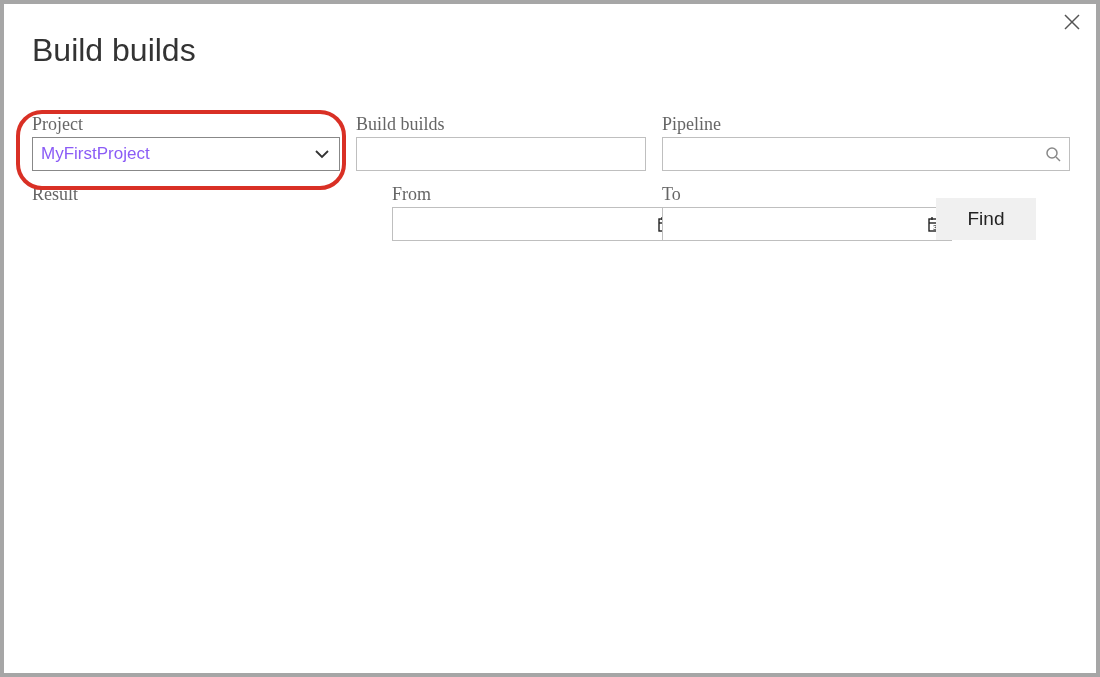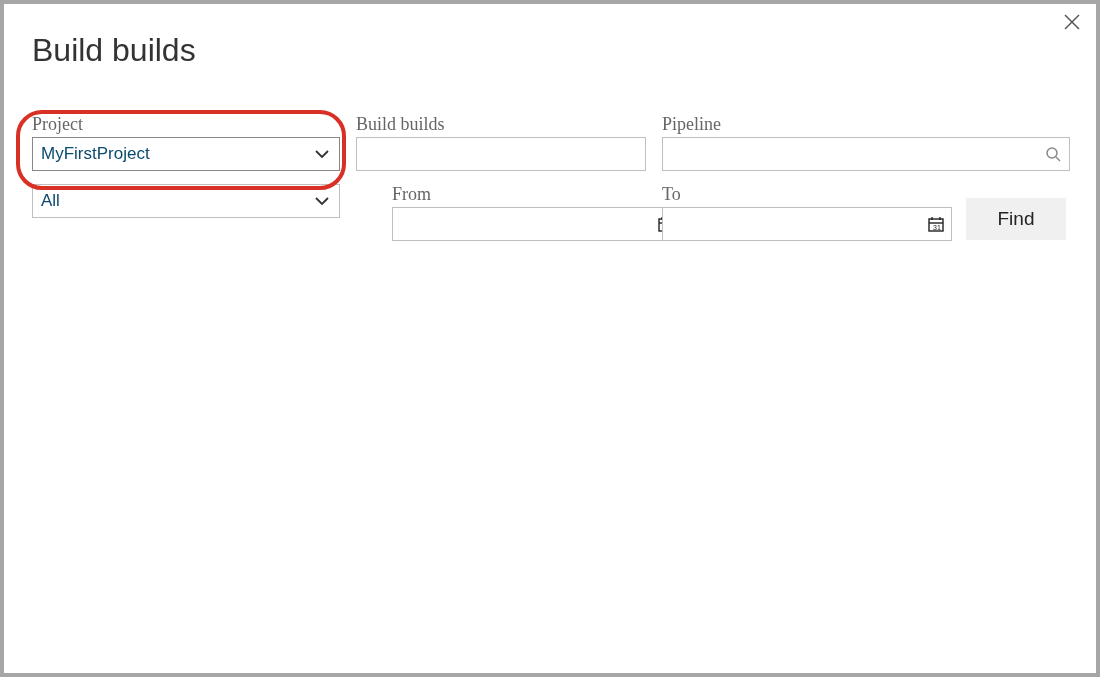--- a/index.html
+++ b/index.html
@@ -44,32 +44,32 @@
   .field-group {
     position: absolute;
   }
   
   .grp-project    { left: 0px;   top: 0px;  width: 308px; }
   .grp-build      { left: 324px; top: 0px;  width: 290px; }
   .grp-pipeline   { left: 630px; top: 0px;  width: 408px; }
   .grp-result     { left: 0px;   top: 70px; width: 308px; }
   .grp-from       { left: 324px; top: 70px; width: 290px; margin-left: 36px; }
   .grp-to         { left: 630px; top: 70px; width: 290px; }
-  .grp-find       { left: 934px; top: 84px; width: 100px; }
+  .grp-find       { left: 904px; top: 84px; width: 100px; }
 
   .input-box {
     width: 100%;
     height: 34px;
     border: 1px solid #bfbfbf;
     background: #fff;
     display: flex;
     align-items: center;
     padding: 0 8px;
     font-size: 17px;
-    color: #0c4a6e;
+    color: #8b5cf6;
     position: relative;
     cursor: text;
   }
   .select-box {
     cursor: pointer;
     border: 1px solid #888;
   }
   .chevron {
     position: absolute;
     right: 8px; top: 50%;
@@ -179,28 +179,21 @@
         <span class="search-ico">
           <svg viewBox="0 0 16 16">
               <circle cx="7" cy="7" r="5"></circle>
               <line x1="11" y1="11" x2="15" y2="15"></line>
             </svg>
         </span>
       </div>
     </div>
 
     <div class="field-group grp-result">
-      <div class="input-box select-box" style="border-color:#bfbfbf;">
-        <span>All</span>
-        <span class="chevron">
-          <svg viewBox="0 0 18 18">
-              <polyline points="3,6 9,12 15,6"></polyline>
-            </svg>
-        </span>
-      </div>
+      <div class="label">Result</div>
     </div>
 
     <div class="field-group grp-from">
       <div class="label">From</div>
       <div class="input-box">
         <span></span>
         <span class="cal-ico">
           <svg viewBox="0 0 18 18">
               <rect x="2" y="4" width="14" height="12"></rect>
               <line x1="2" y1="8" x2="16" y2="8"></line>

